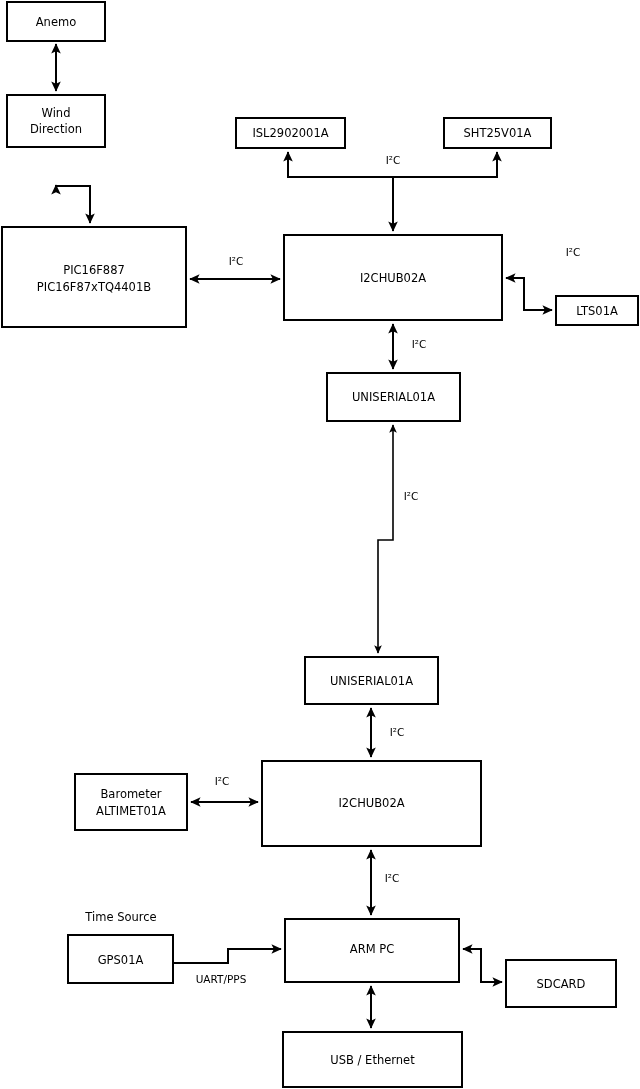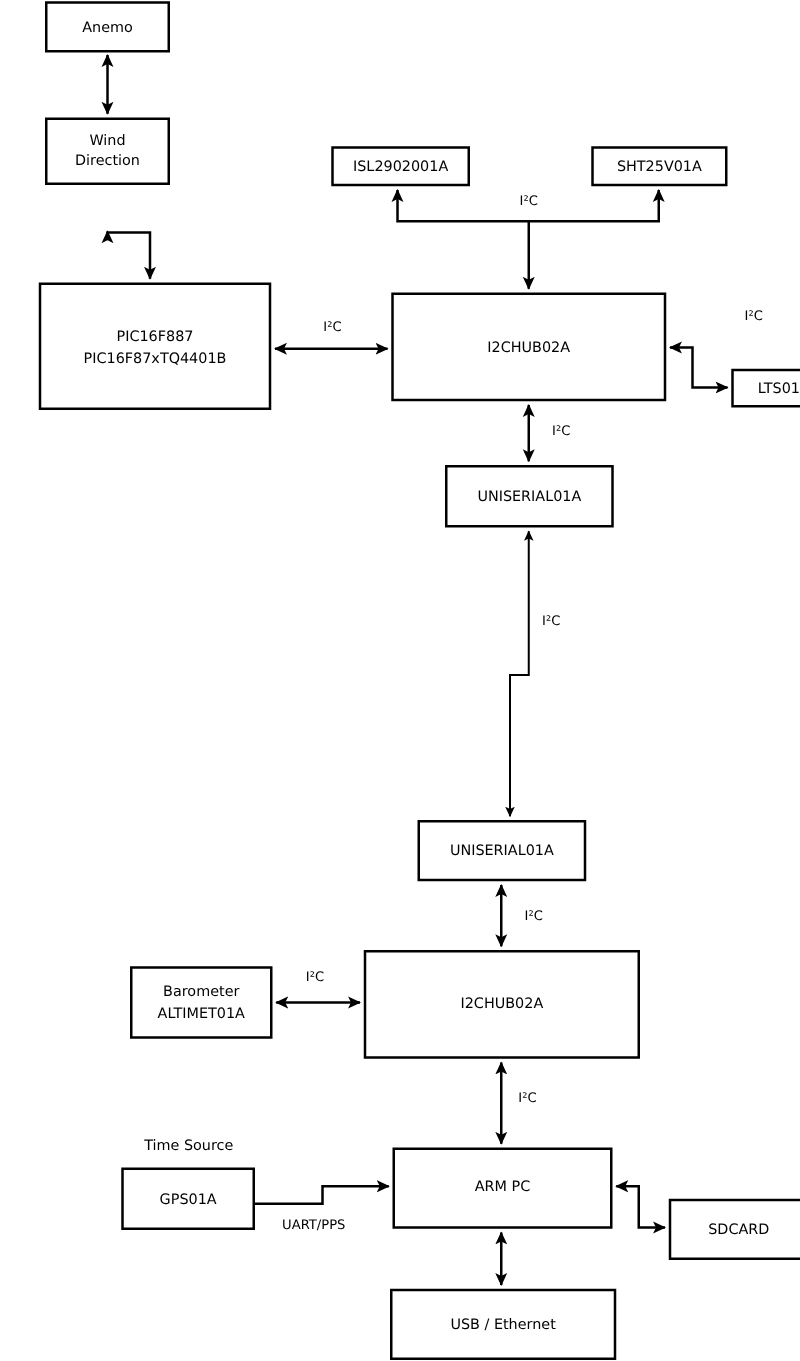--- a/index.html
+++ b/index.html
@@ -10,21 +10,20 @@
   body {
     width: 640px;
     height: 1089px;
     font-family: "DejaVu Sans", sans-serif;
     overflow: hidden;
   }
   #diagram-root {
     position: relative;
     width: 536px;
     height: 1089px;
-    margin-left: 30px;
   }
   svg#diagram {
     display: block;
     width: 640px;
     height: 1089px;
   }
   .node-box {
     fill: #ffffff;
     stroke: #000000;
     stroke-width: 2;

